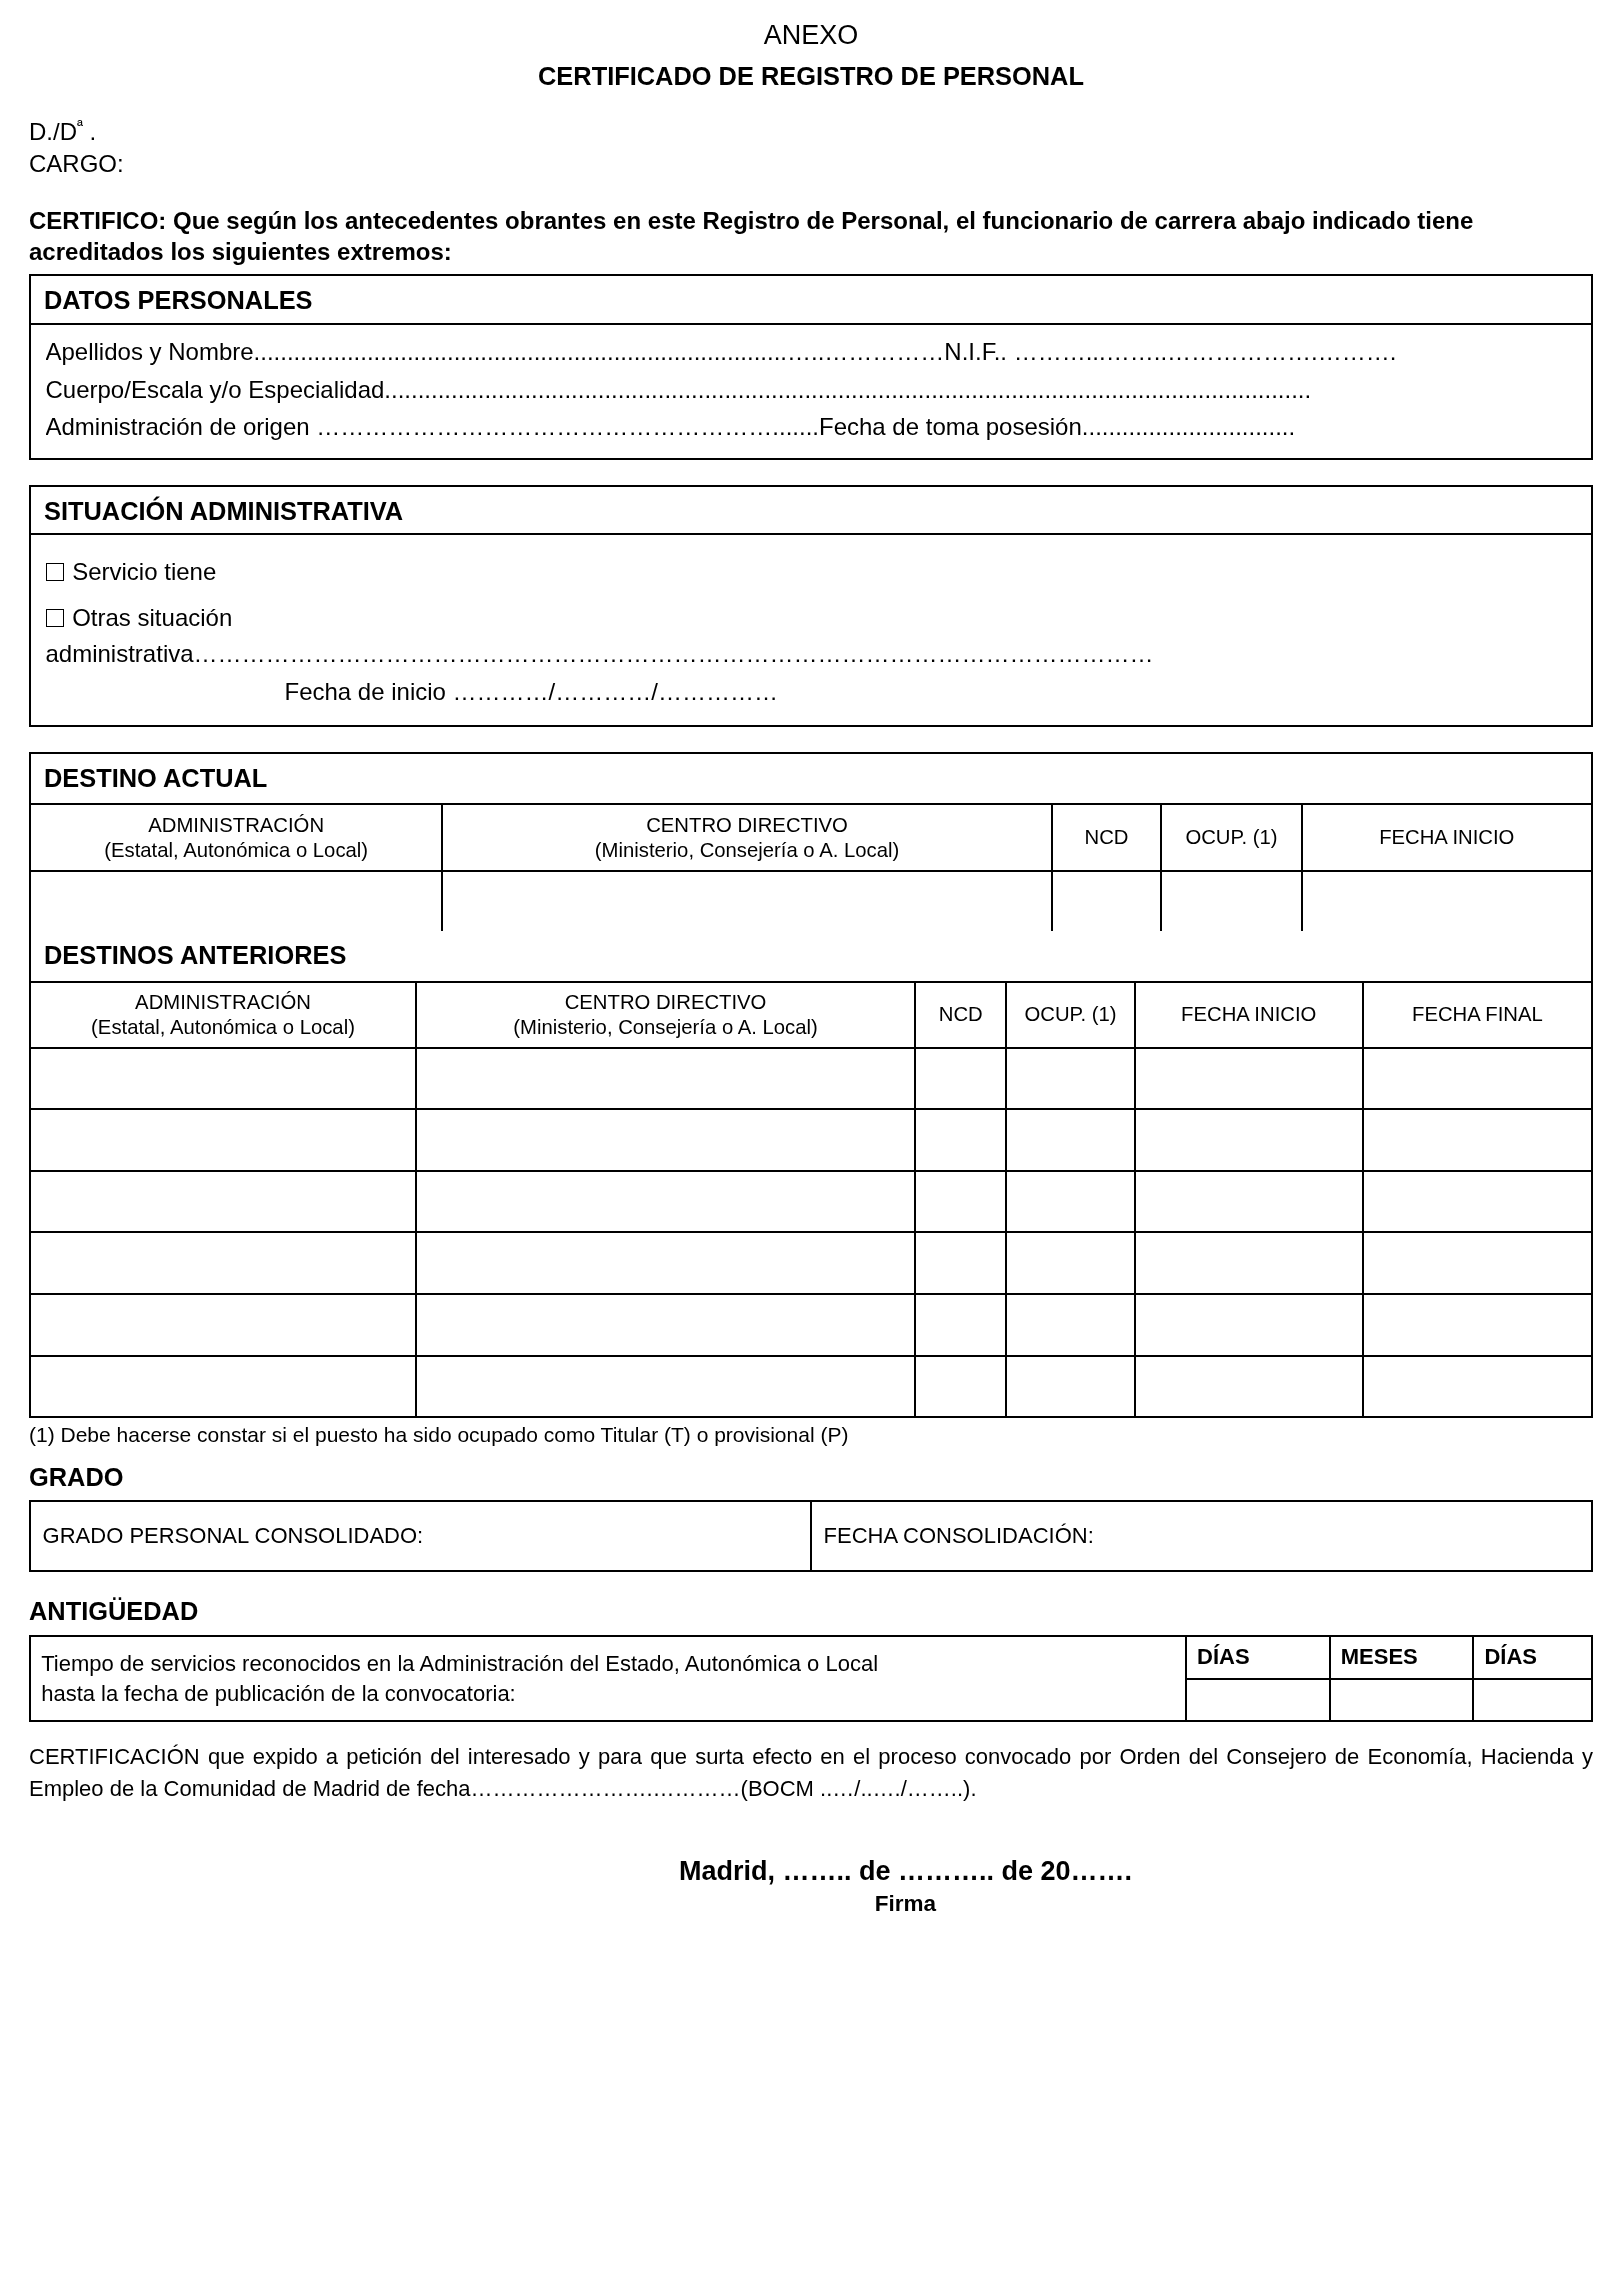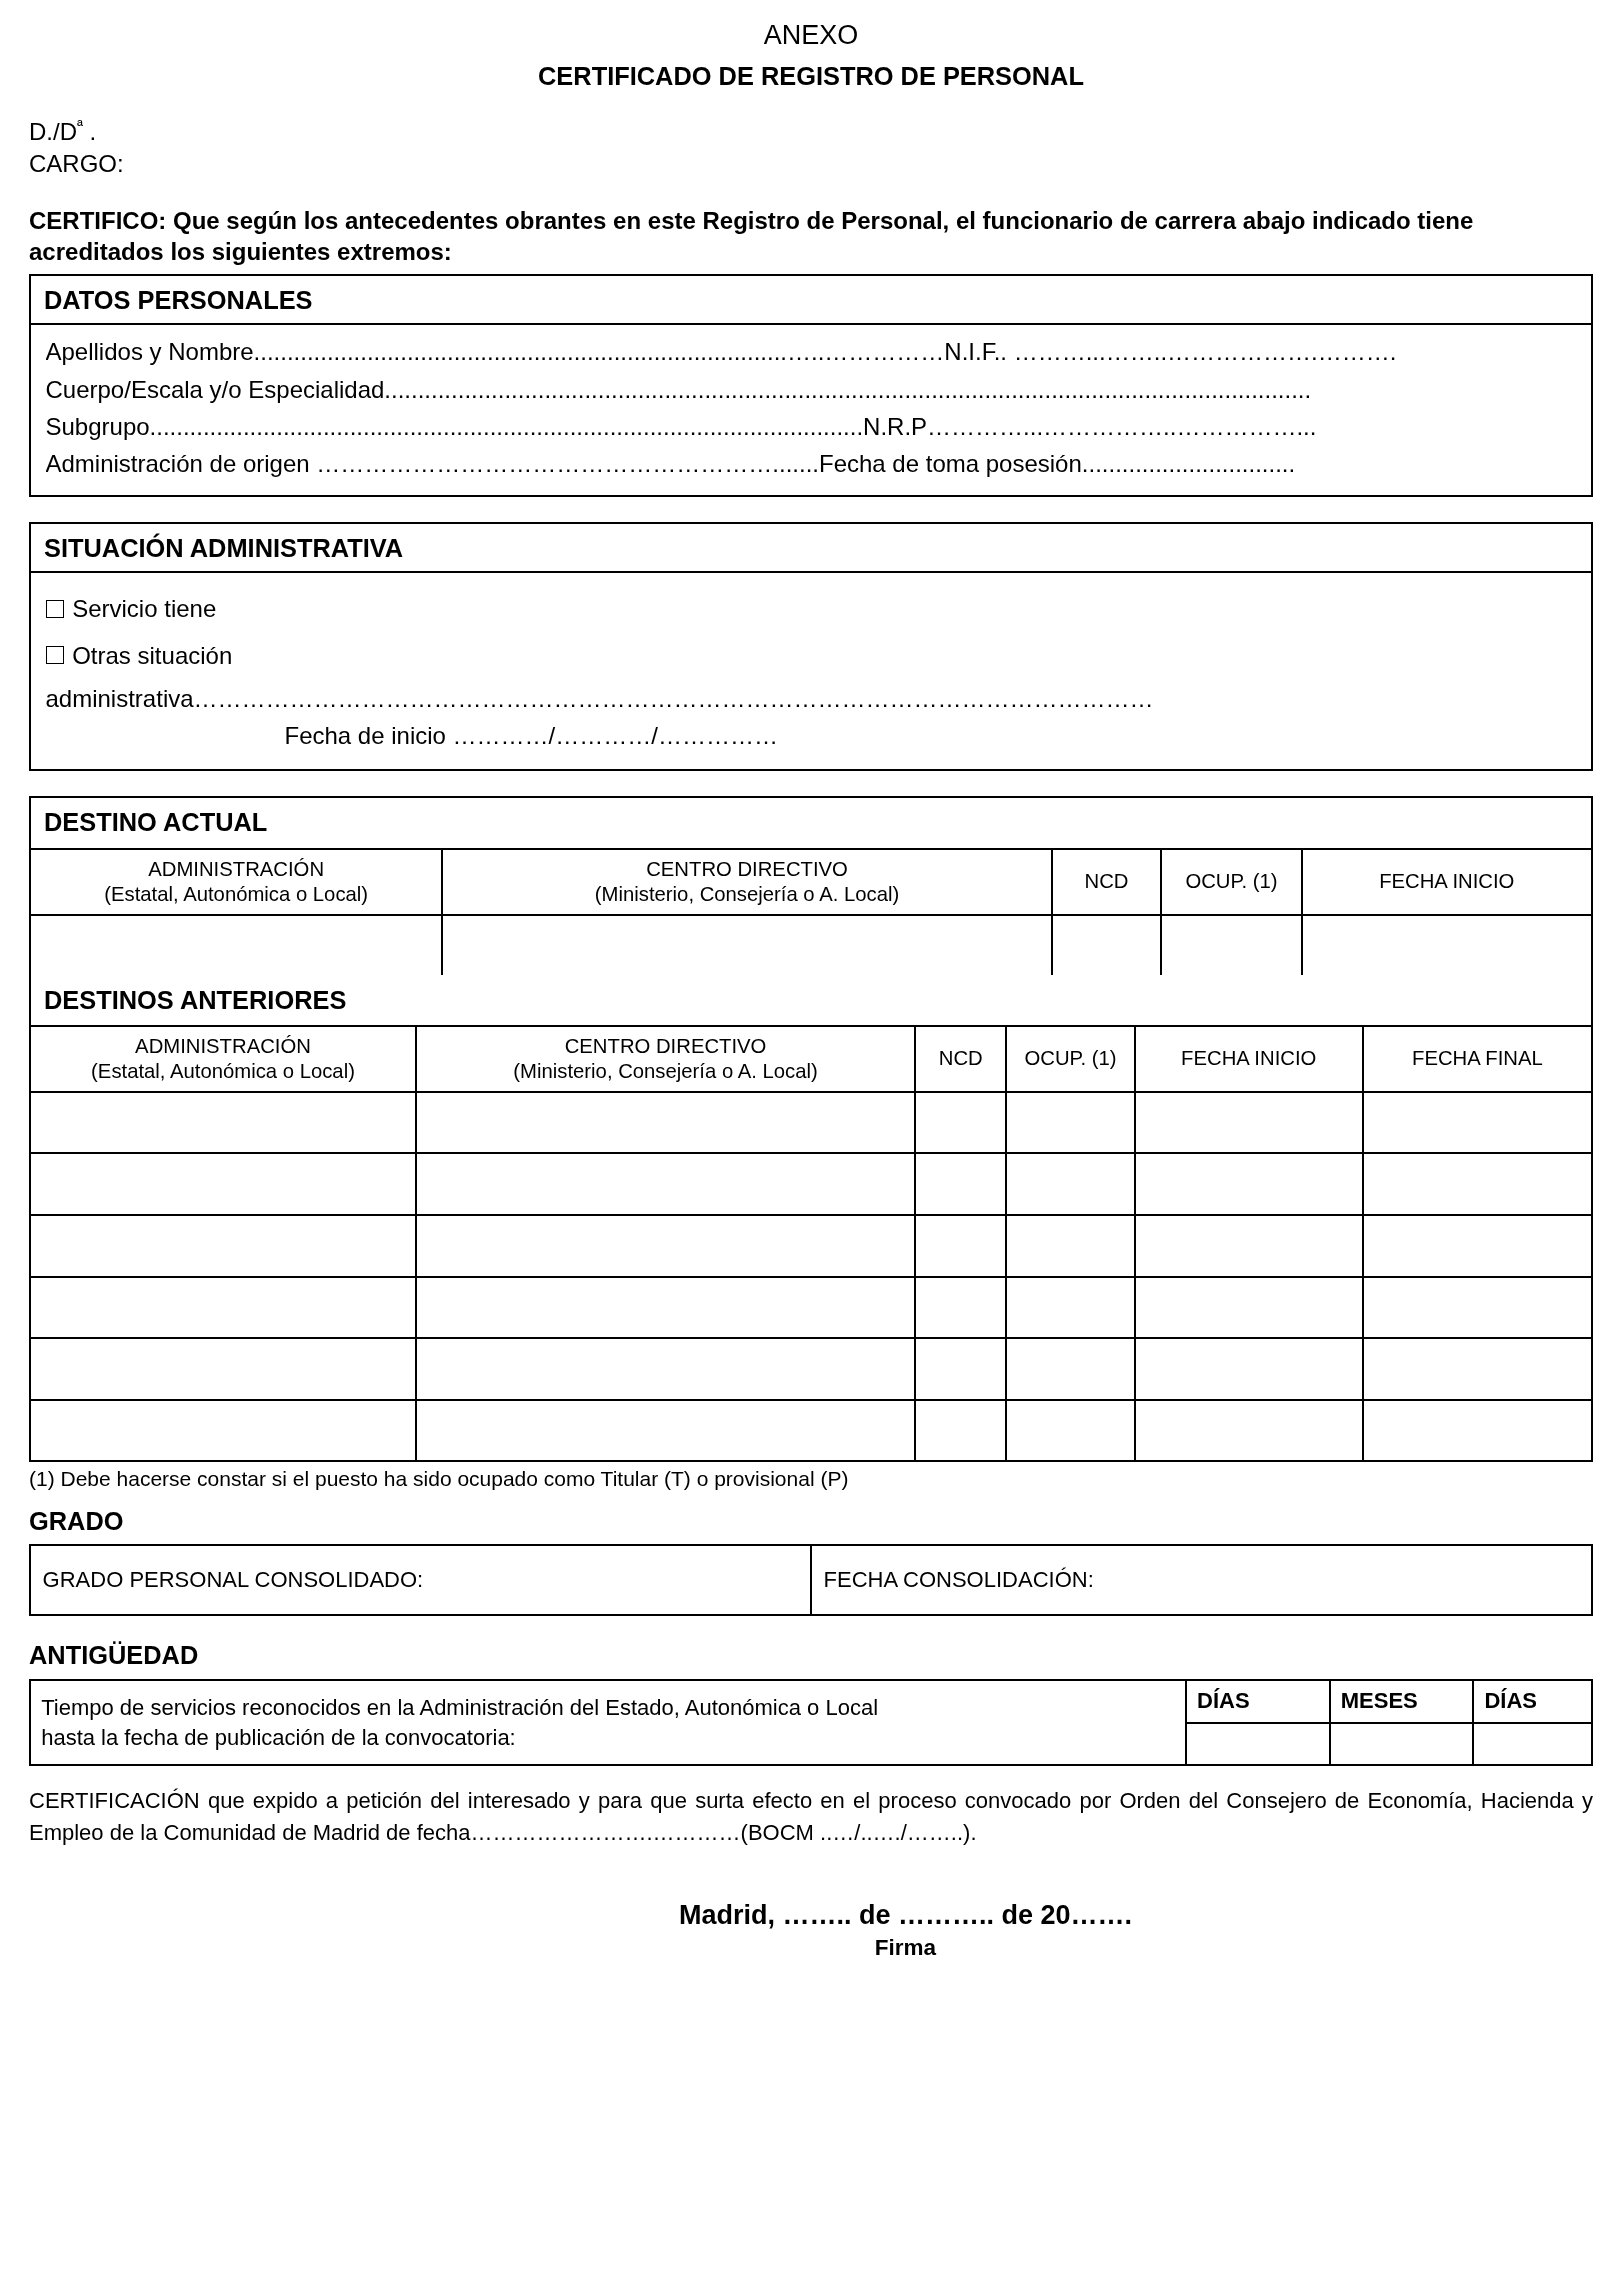--- a/index.html
+++ b/index.html
@@ -200,35 +200,34 @@
   <p class="line-text"><span>D./D</span><span class="sup">ª</span><span> .</span></p>
   <p class="line-text">CARGO:</p>
 
   <p class="certifico">CERTIFICO: Que según los antecedentes obrantes en este Registro de Personal, el funcionario de carrera abajo indicado tiene acreditados los siguientes extremos:</p>
 
   <div class="box">
     <div class="box-title box-title-sep">DATOS PERSONALES</div>
     <div class="box-body">
       <div class="field-line">Apellidos  y Nombre................................................................................…..……………N.I.F.. ………...……..……………….……….</div>
       <div class="field-line">Cuerpo/Escala y/o Especialidad...........................................................................................................................................</div>
-      <div class="field-line"> Subgrupo...........................................................................................................N.R.P…………...……………..……………...</div>
       <div class="field-line">Administración de origen ………………………………………………….......Fecha de toma posesión................................</div>
     </div>
   </div>
 
   <div class="box">
     <div class="box-title box-title-sep">SITUACIÓN ADMINISTRATIVA</div>
     <div class="box-body">
       <div class="checkline">
         <span class="cbox"></span><span>Servicio tiene</span>
       </div>
       <div class="checkline">
         <span class="cbox"></span><span>Otras situación</span>
       </div>
-      <div class="checkline" style="margin-top:7px">administrativa…………………………………………………………………………………………………………</div>
+      <div class="checkline" style="margin-top:0">administrativa…………………………………………………………………………………………………………</div>
       <div class="indent-date">Fecha de inicio …………/…………/……………</div>
     </div>
   </div>
 
   <div class="outer-box">
     <div class="sect-heading-inbox">DESTINO ACTUAL</div>
     <table class="grid">
       <colgroup>
         <col style="width:13.5%">
           <col style="width:20%">

